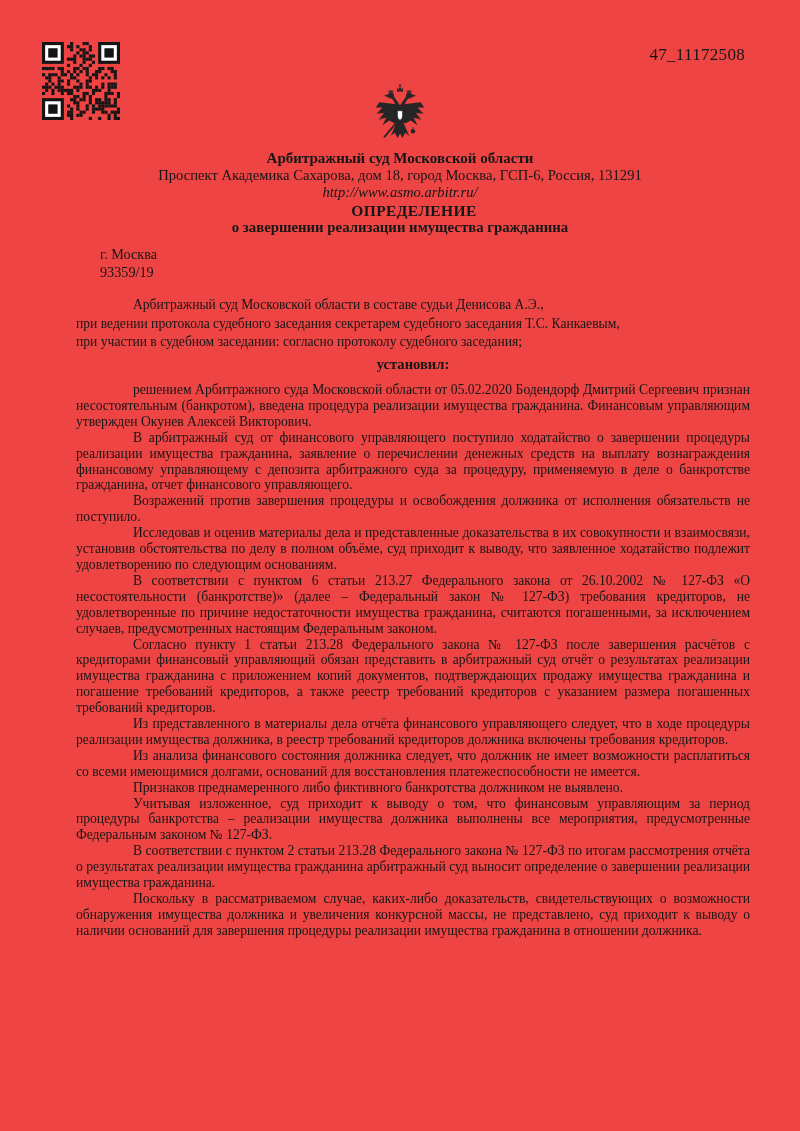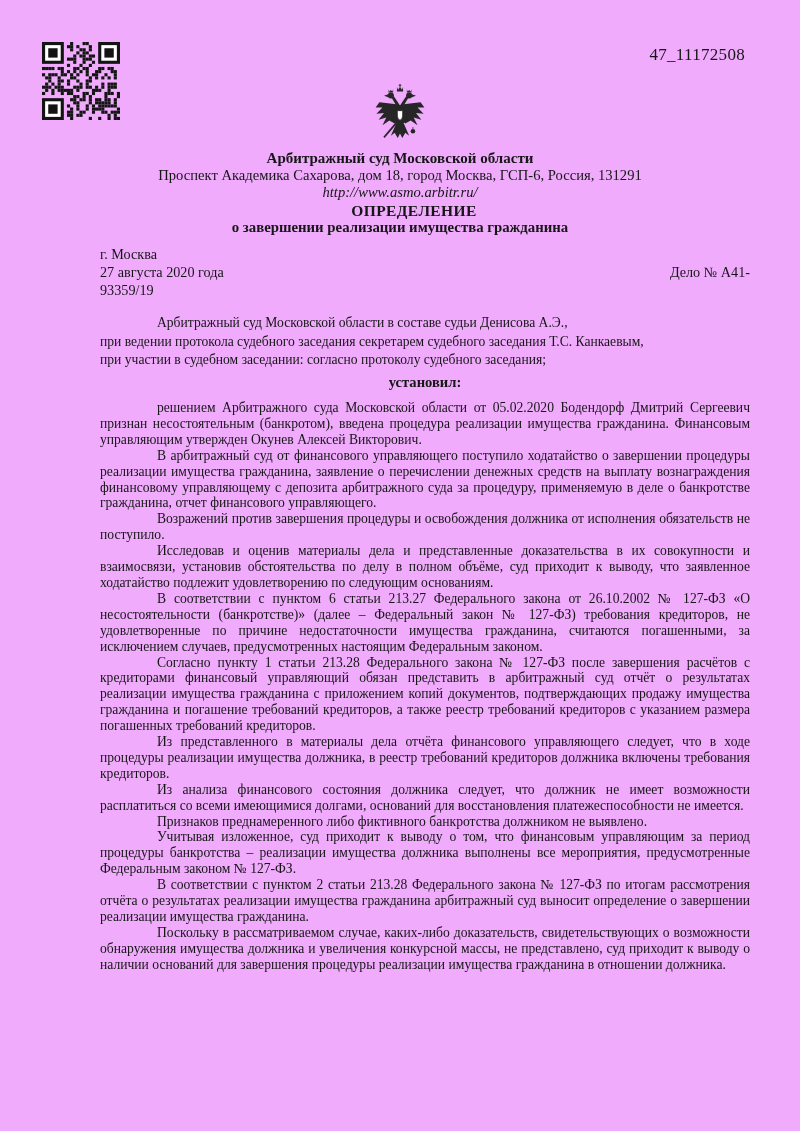--- a/index.html
+++ b/index.html
@@ -1,37 +1,37 @@
 <!DOCTYPE html>
 <html lang="ru"><head>
 <meta charset="utf-8">
 <style>
   html,body{margin:0;padding:0;background:#ffffff;}
   .page{
     position:relative;
     width:800px;height:1131px;
-    background:#f0abfc;
+    background:#ef4444;
     font-family:"Liberation Serif","DejaVu Serif",serif;
     color:#161616;
     overflow:hidden;
   }
   .qr{position:absolute;left:42px;top:42px;width:78px;height:78px;}
   .qr svg{display:block;width:78px;height:78px;}
   .doc-number{position:absolute;top:45px;right:55px;font-size:17px;letter-spacing:.3px;}
   .header{padding-top:84px;text-align:center;line-height:17px;}
   .emblem{width:56px;margin:0 auto 2px auto;}
   .emblem svg{display:block;width:54px;height:64px;margin:0 auto;}
   .court-name{font-weight:bold;font-size:15px;}
   .address{font-size:14.6px;}
   .url{font-size:14.6px;font-style:italic;}
   .title{font-weight:bold;font-size:15.5px;letter-spacing:.4px;margin-top:1px;margin-left:28px;}
   .subtitle{font-weight:bold;font-size:14.8px;}
   .caseblock{margin:9px 50px 0 100px;font-size:14.2px;line-height:18px;}
   .daterow{display:flex;justify-content:space-between;}
-  .content{margin:15px 50px 0 100px;font-size:13.6px;line-height:18.5px;}
+  .content{margin:15px 50px 0 76px;font-size:13.6px;line-height:18.5px;}
   .content p{margin:0;text-align:justify;}
   .content p.ind{text-indent:57px;}
   .heading{text-align:center !important;font-weight:bold;font-size:14.6px;margin:3px 0 9px 0 !important;}
   p.body{text-align:justify;text-indent:57px;line-height:15.9px;}
 </style>
 </head>
 <body>
 
 <div class="page">
 
@@ -278,24 +278,20 @@
     </div>
     <div class="court-name">Арбитражный суд Московской области</div>
     <div class="address">Проспект Академика Сахарова, дом 18, город Москва, ГСП-6, Россия, 131291</div>
     <div class="url">http://www.asmo.arbitr.ru/</div>
     <div class="title">ОПРЕДЕЛЕНИЕ</div>
     <div class="subtitle">о завершении реализации имущества гражданина</div>
   </div>
 
   <div class="caseblock">
     <div>г. Москва</div>
-    <div class="daterow">
-      <span>27 августа 2020 года</span>
-      <span>Дело № А41-</span>
-    </div>
     <div>93359/19</div>
   </div>
 
   <div class="content">
     <p class="ind">Арбитражный суд Московской области в составе судьи Денисова А.Э.,</p>
     <p>при ведении протокола судебного заседания секретарем судебного заседания Т.С. Канкаевым,</p>
     <p>при участии в судебном заседании: согласно протоколу судебного заседания;</p>
 
     <p class="heading">установил:</p>
 

